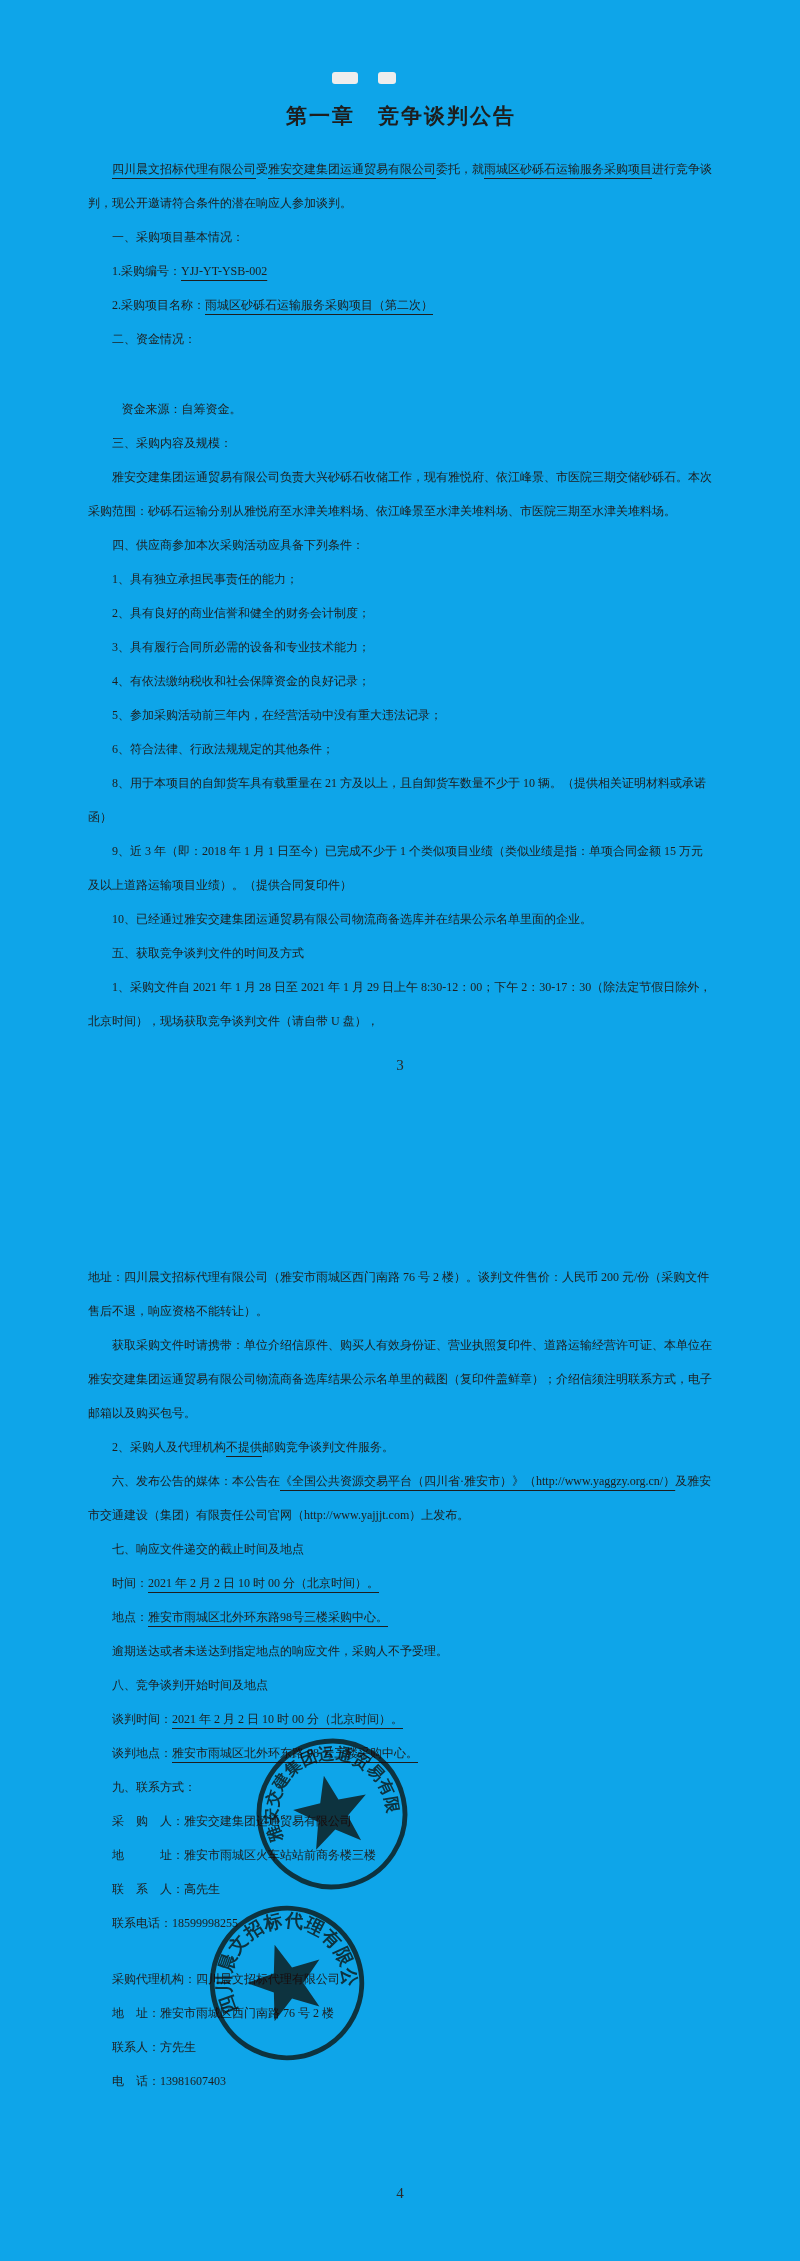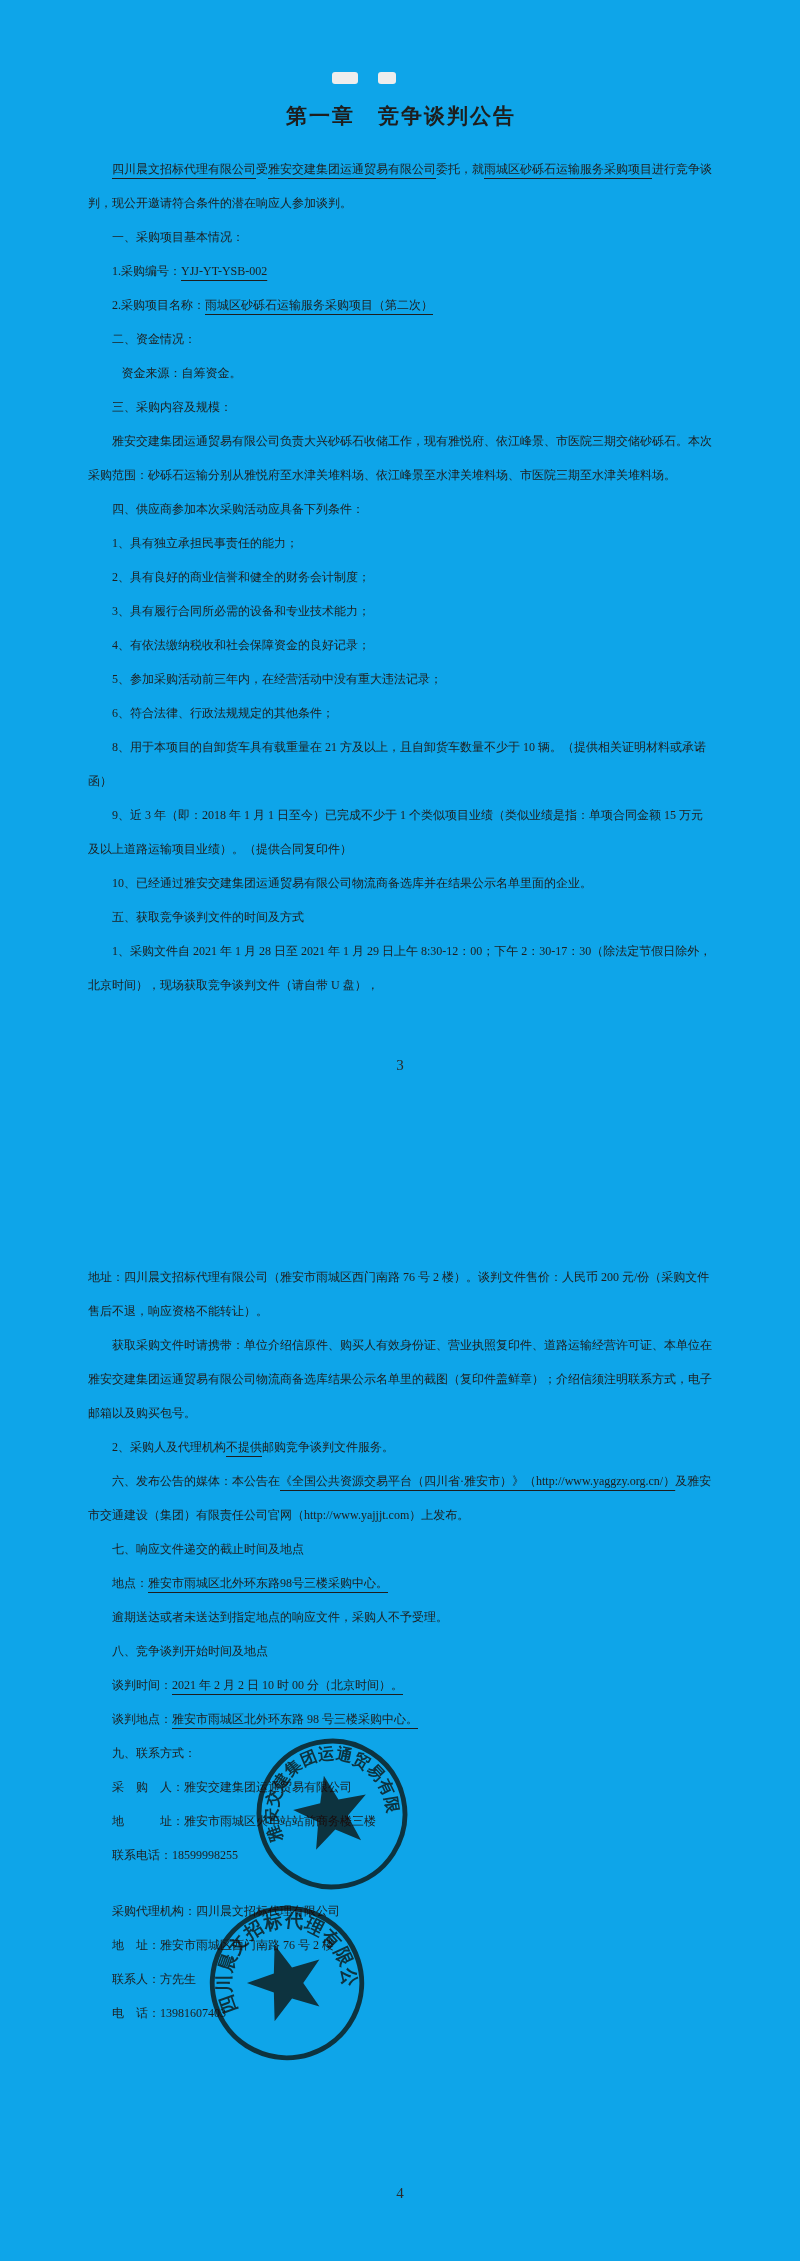--- a/index.html
+++ b/index.html
@@ -4,21 +4,21 @@
 <style>
   html,body{margin:0;padding:0;background:#ffffff;}
   .sheet{
     position:relative;width:800px;height:2261px;margin:0 auto;background:#0ea5e9;
     font-family:"Liberation Serif","DejaVu Serif",serif;color:#1e1e1e;overflow:hidden;
   }
   .page-block{position:absolute;left:88px;width:626px;}
   .doc-title{font-size:21px;font-weight:bold;text-align:center;line-height:40px;margin:0 0 16px 0;letter-spacing:2px;}
   .line{font-size:12px;line-height:34px;margin:0;}
   .indent{text-indent:2em;}
-  .indent3{text-indent:2.8em;}
+  .indent3{text-indent:2.8em;margin-top:36px;}
   .b{font-weight:normal;}
   .u{text-decoration:underline;text-underline-offset:5px;text-decoration-thickness:1px;}
   .gap-top{margin-top:22px;}
   .page-num{position:absolute;left:0;width:100%;text-align:center;font-size:15px;color:#2a2a2a;}
   .stamp{position:absolute;mix-blend-mode:multiply;opacity:0.88;}
   .artifact{position:absolute;background:#ededed;border-radius:3px;}
 </style>
 </head>
 <body>
 
@@ -60,30 +60,32 @@
   <div class="artifact" style="left:378px;top:72px;width:18px;height:12px;"></div>
 
   <div class="page-block" style="top:1260px;">
     <p class="line">地址：四川晨文招标代理有限公司（雅安市雨城区西门南路 76 号 2 楼）。谈判文件售价：人民币 200 元/份（采购文件售后不退，响应资格不能转让）。</p>
     <p class="line indent b">获取采购文件时请携带：单位介绍信原件、购买人有效身份证、营业执照复印件、道路运输经营许可证、本单位在雅安交建集团运通贸易有限公司物流商备选库结果公示名单里的截图（复印件盖鲜章）；介绍信须注明联系方式，电子邮箱以及购买包号。</p>
     <p class="line indent"><span>2、采购人及代理机构</span><span class="u b">不提供</span><span>邮购竞争谈判文件服务。</span></p>
 
     <p class="line indent"><span class="b">六、发布公告的媒体：</span><span>本公告在</span><span class="u b">《全国公共资源交易平台（四川省·雅安市）》</span><span class="u">（http://www.yaggzy.org.cn/）</span><span>及雅安市交通建设（集团）有限责任公司官网（http://www.yajjjt.com）上发布。</span></p>
 
     <p class="line indent b">七、响应文件递交的截止时间及地点</p>
+    <p class="line indent"><span>时间：</span><span class="u b">2021 年 2 月 2 日 10 时 00 分（北京时间）。</span></p>
     <p class="line indent"><span>地点：</span><span class="u b">雅安市雨城区北外环东路98号三楼采购中心。</span></p>
     <p class="line indent">逾期送达或者未送达到指定地点的响应文件，采购人不予受理。</p>
 
     <p class="line indent b">八、竞争谈判开始时间及地点</p>
     <p class="line indent"><span>谈判时间：</span><span class="u b">2021 年 2 月 2 日 10 时 00 分（北京时间）。</span></p>
     <p class="line indent"><span>谈判地点：</span><span class="u b">雅安市雨城区北外环东路 98 号三楼采购中心。</span></p>
 
     <p class="line indent b">九、联系方式：</p>
     <p class="line indent"><span>采　购　人：</span><span>雅安交建集团运通贸易有限公司</span></p>
     <p class="line indent"><span>地　　　址：</span><span>雅安市雨城区火车站站前商务楼三楼</span></p>
+    <p class="line indent"><span>联　系　人：</span><span>高先生</span></p>
     <p class="line indent"><span>联系电话：</span><span>18599998255</span></p>
 
     <p class="line indent gap-top"><span>采购代理机构：</span><span>四川晨文招标代理有限公司</span></p>
     <p class="line indent"><span>地　址：</span><span>雅安市雨城区西门南路 76 号 2 楼</span></p>
     <p class="line indent"><span>联系人：</span><span>方先生</span></p>
     <p class="line indent"><span>电　话：</span><span>13981607403</span></p>
   </div>
 
   <p class="page-num" style="top:2170px;">4</p>
 

